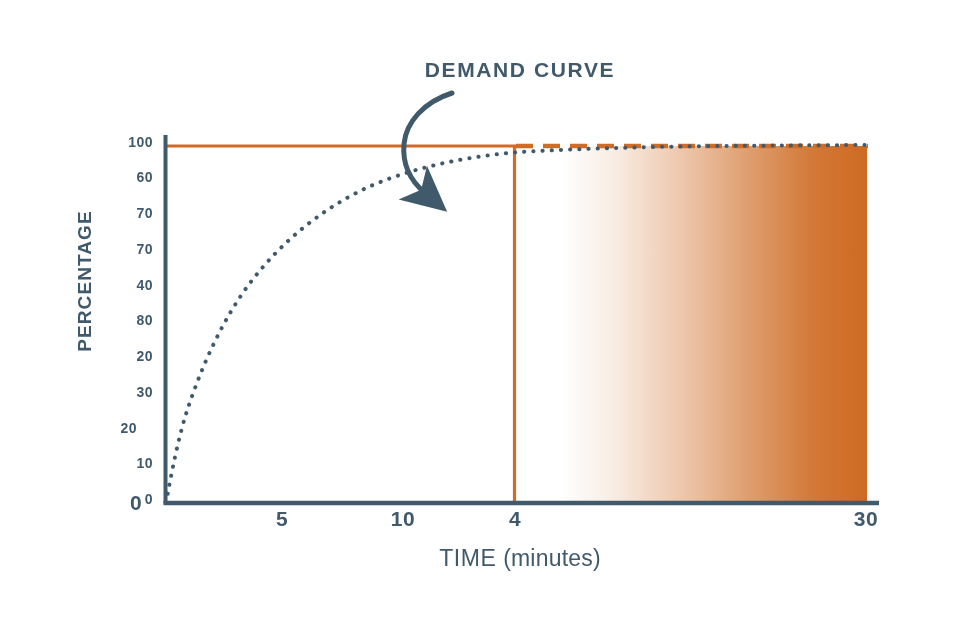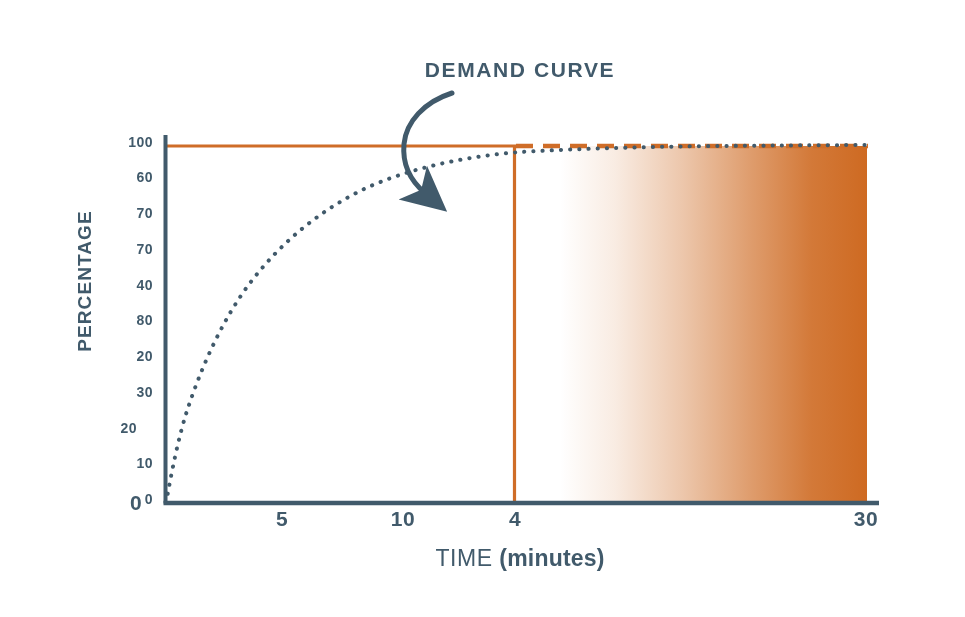--- a/index.html
+++ b/index.html
@@ -64,21 +64,21 @@
     text-align: center;
     font-size: 23px;
     color: #415a6b;
     white-space: nowrap;
   }
   .x-axis-title .bold-part {
     font-weight: normal;
     letter-spacing: 0.6px;
   }
   .x-axis-title .light-part {
-    font-weight: bold;
+    font-weight: normal;
     letter-spacing: 0.2px;
   }
   .ytick {
     position: absolute;
     width: 70px;
     text-align: right;
     font-size: 14px;
     font-weight: bold;
     color: #415a6b;
     letter-spacing: 0.5px;

